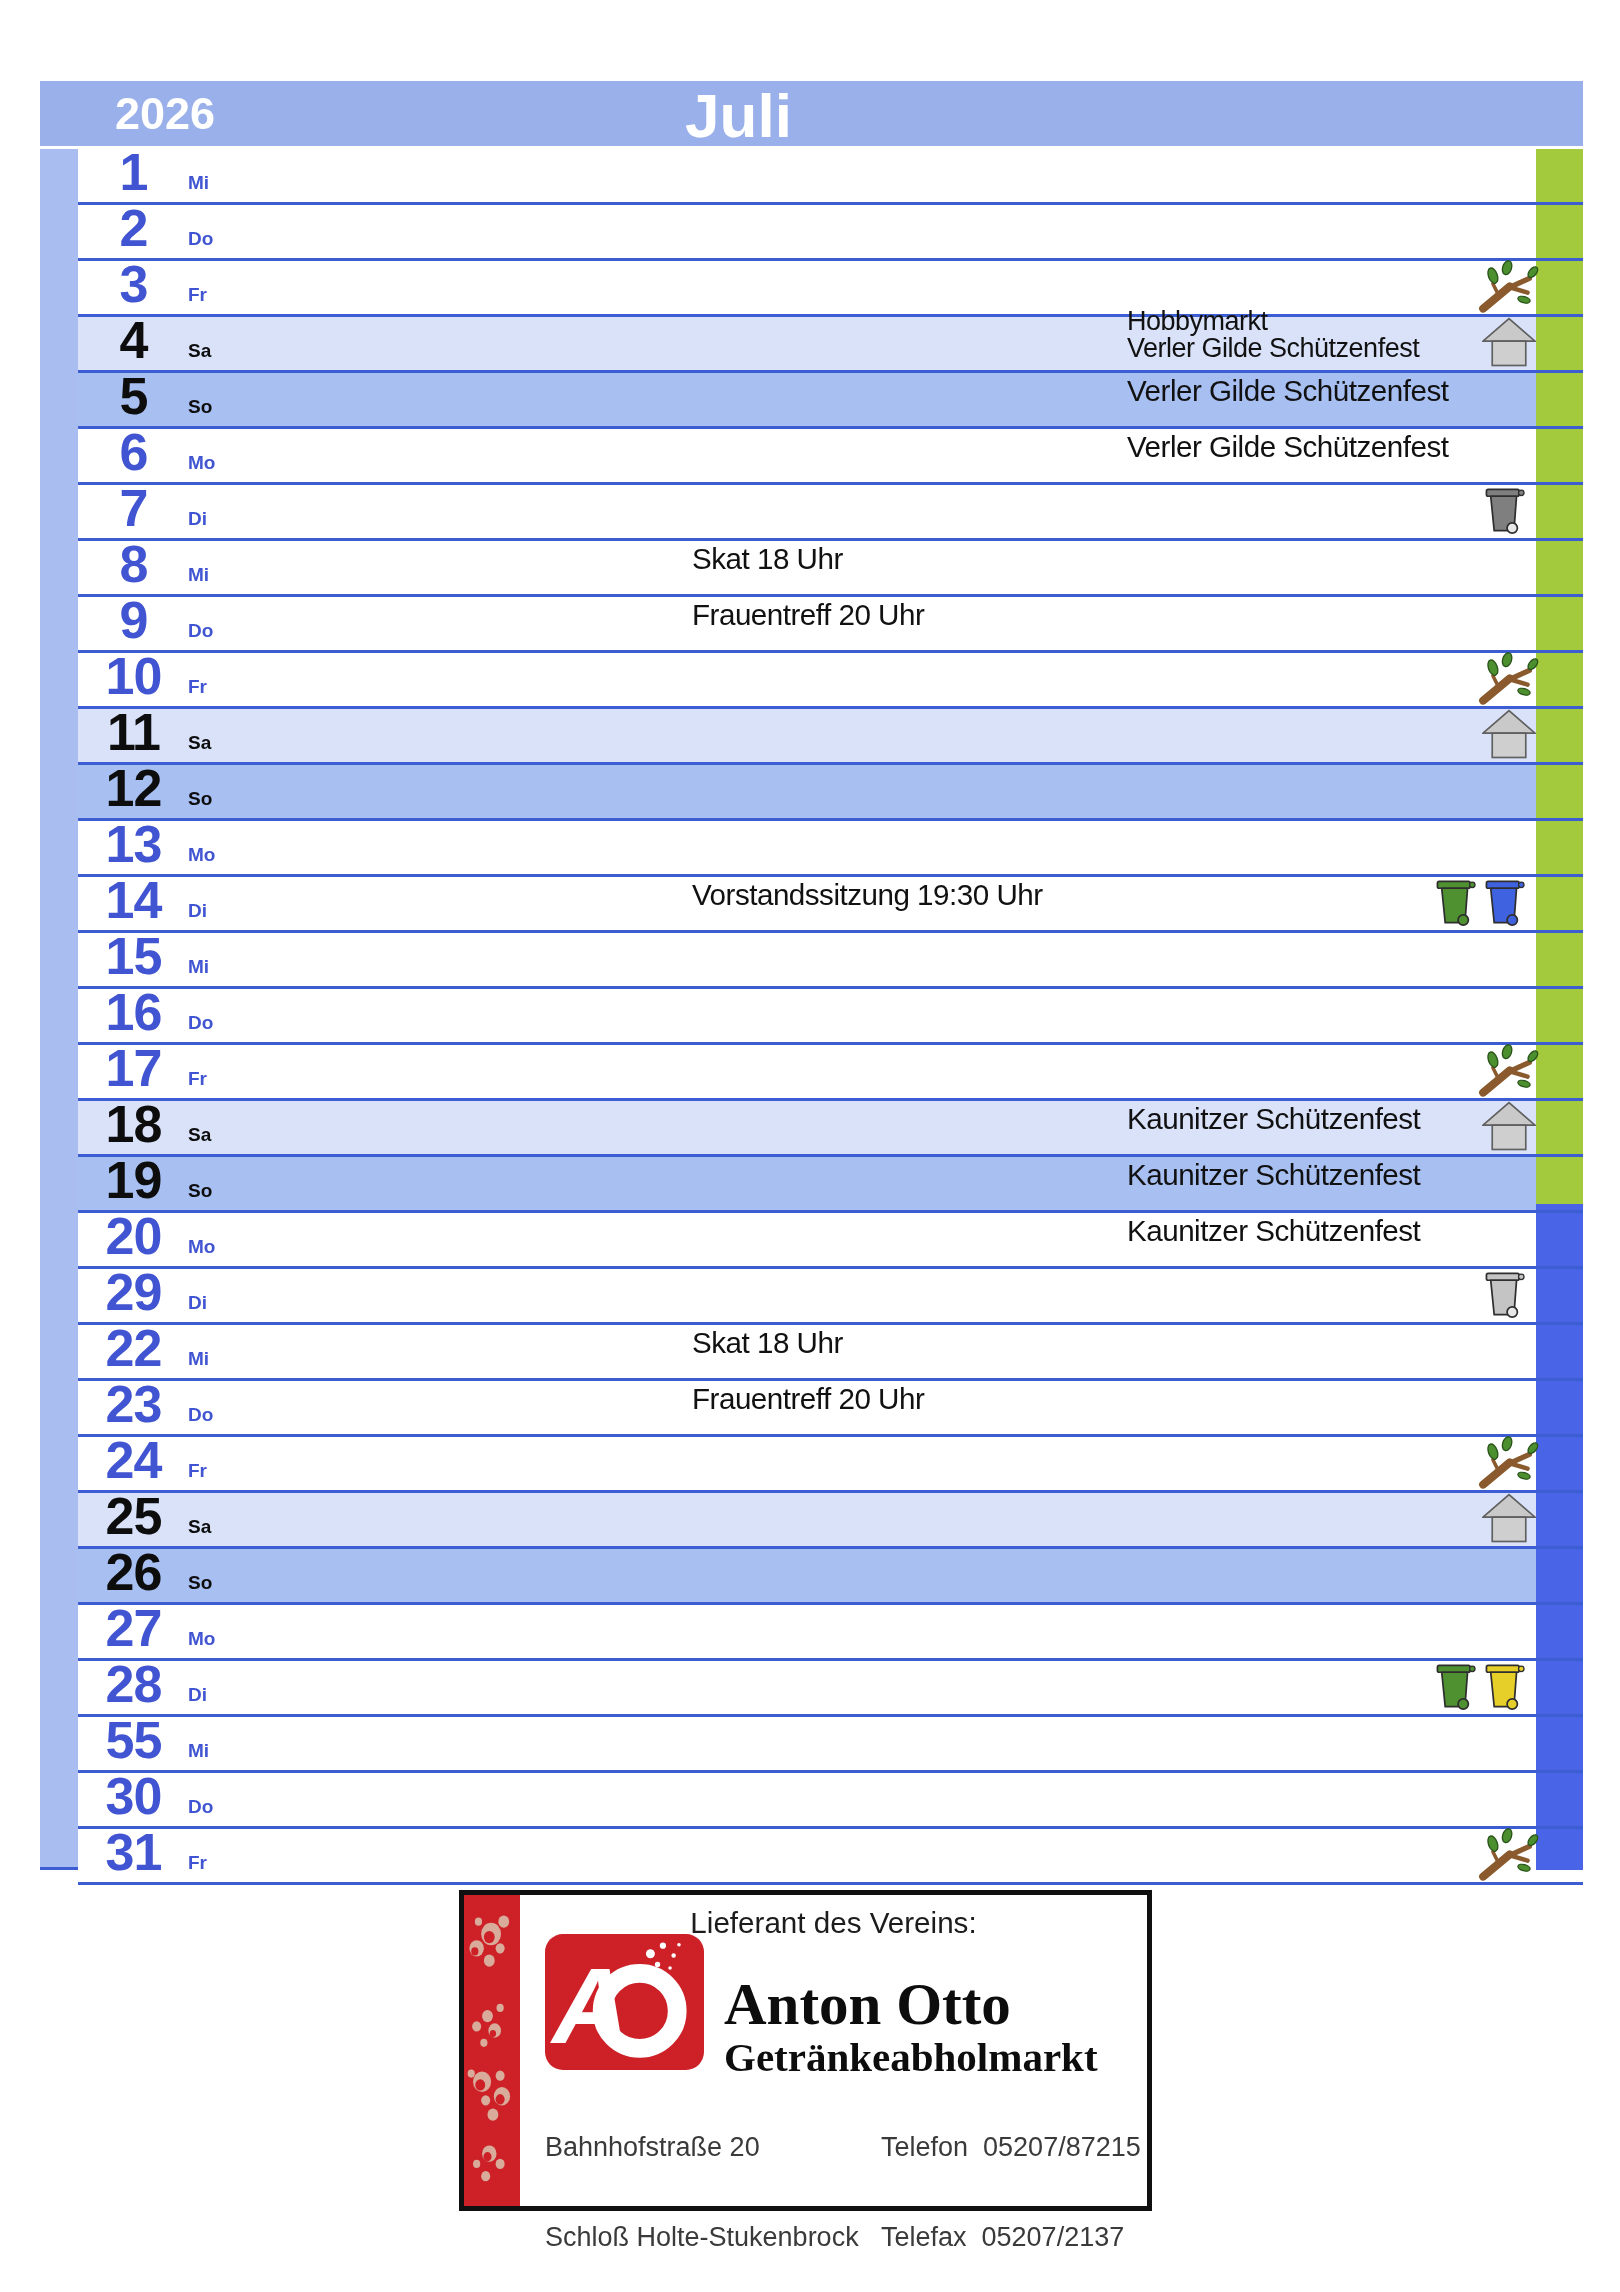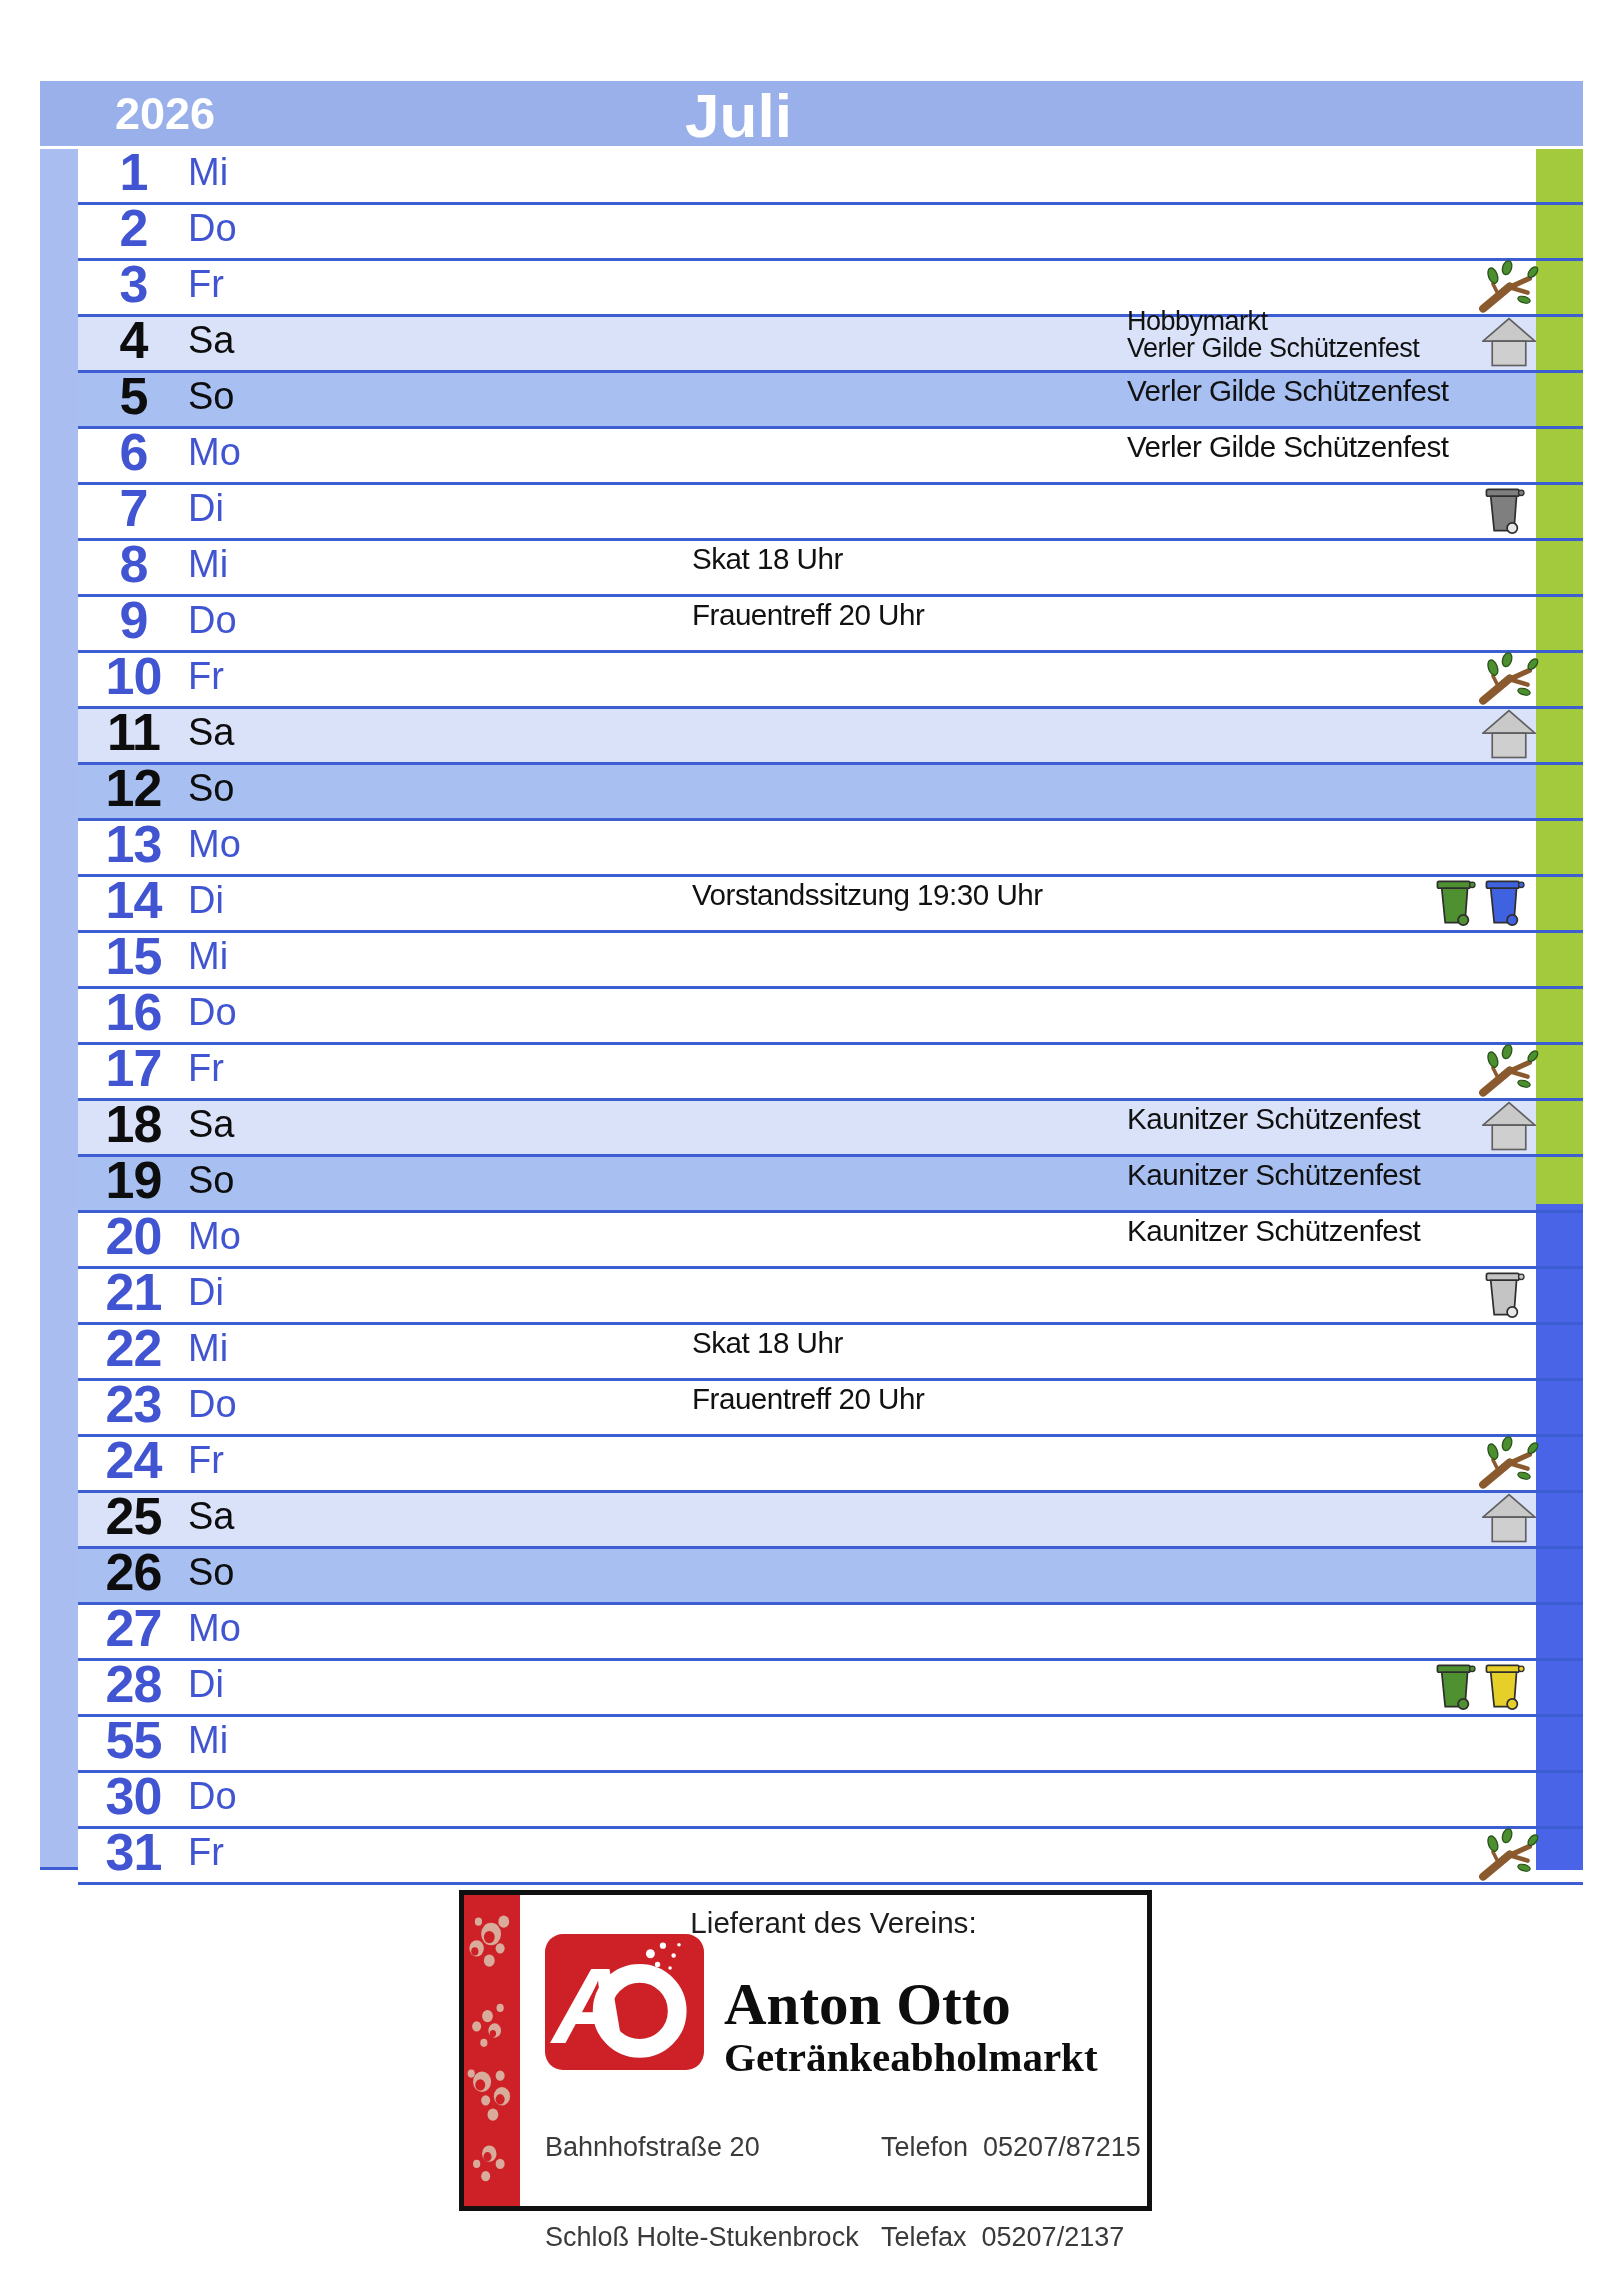--- a/index.html
+++ b/index.html
@@ -21,21 +21,21 @@
   .rows{position:absolute;left:78px;top:149px;width:1505px;height:1721px;}
   .stripe{position:absolute;right:0;width:47px;}
   .stripe.green{top:0;height:1055px;background:#a3c93d;}
   .stripe.blue{top:1055px;height:666px;background:#4a64e8;}
   .row{position:relative;height:56px;box-sizing:border-box;border-bottom:3.6px solid #3c5ed2;}
   .row .bg{position:absolute;left:0;top:0;bottom:0;right:47px;}
   .row.sat .bg{background:#d9e2f9;}
   .row.sun .bg{background:#a8bff2;}
   .num{position:absolute;left:9px;width:93px;bottom:3.6px;text-align:center;
        font-size:52px;font-weight:bold;line-height:1;letter-spacing:-0.9px;}
-  .wd{position:absolute;left:110px;bottom:8px;font-size:38px;font-weight:normal;}
+  .wd{position:absolute;left:110px;bottom:8px;font-size:19px;font-weight:bold;}
   .row.week .num,.row.week .wd{color:#4155d2;}
   .row.sat .num,.row.sat .wd,.row.sun .num,.row.sun .wd{color:#0d0d0d;}
   .event{position:absolute;top:0;bottom:17px;display:flex;flex-direction:column;justify-content:center;
          color:#111111;font-size:29.6px;letter-spacing:-0.5px;line-height:32px;white-space:nowrap;}
   .event.col1{left:614px;}
   .event.col2{left:1049px;}
   .event.multi{font-size:27px;line-height:27px;}
   .icon{position:absolute;}
   .icon svg{display:block;width:100%;height:100%;}
   .icon-house{right:47px;bottom:1.8px;width:54px;height:52px;}
@@ -281,21 +281,21 @@
       <div class="row week">
         <div class="bg"></div>
         <div class="num">20</div>
         <div class="wd">Mo</div>
         <div class="event col2">
           <div>Kaunitzer Schützenfest</div>
         </div>
       </div>
       <div class="row week">
         <div class="bg"></div>
-        <div class="num">21</div>
+        <div class="num">29</div>
         <div class="wd">Di</div>
         <span class="icon icon-bin">
           <svg viewBox="0 0 50 58">
             <rect x="4" y="5" width="38" height="8" rx="2" fill="#c4c4c4" stroke="#2e2e2e" stroke-width="2"></rect>
             <circle cx="44.5" cy="9" r="3.2" fill="#c4c4c4" stroke="#2e2e2e" stroke-width="1.5"></circle>
             <path d="M9 13 H39 L36 53 H13 Z" fill="#c4c4c4" stroke="#2e2e2e" stroke-width="2"></path>
             <circle cx="34" cy="50" r="6" fill="#e8e8e8" stroke="#2e2e2e" stroke-width="2"></circle>
           </svg>
         </span>
       </div>

